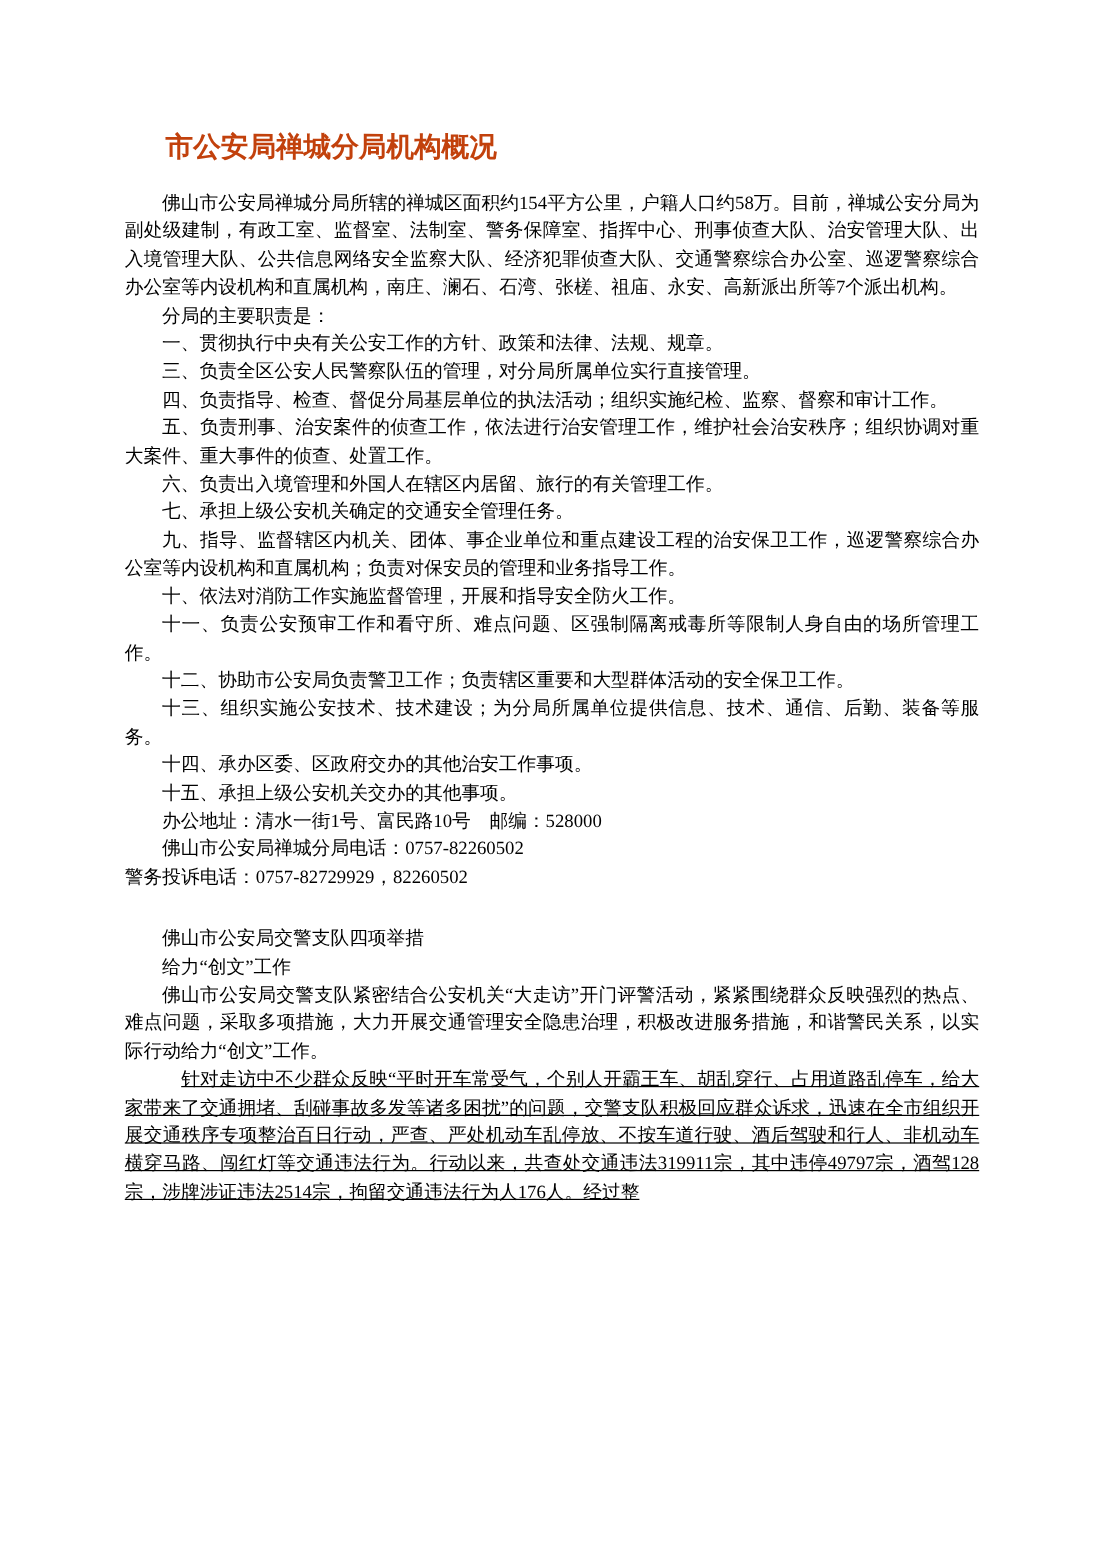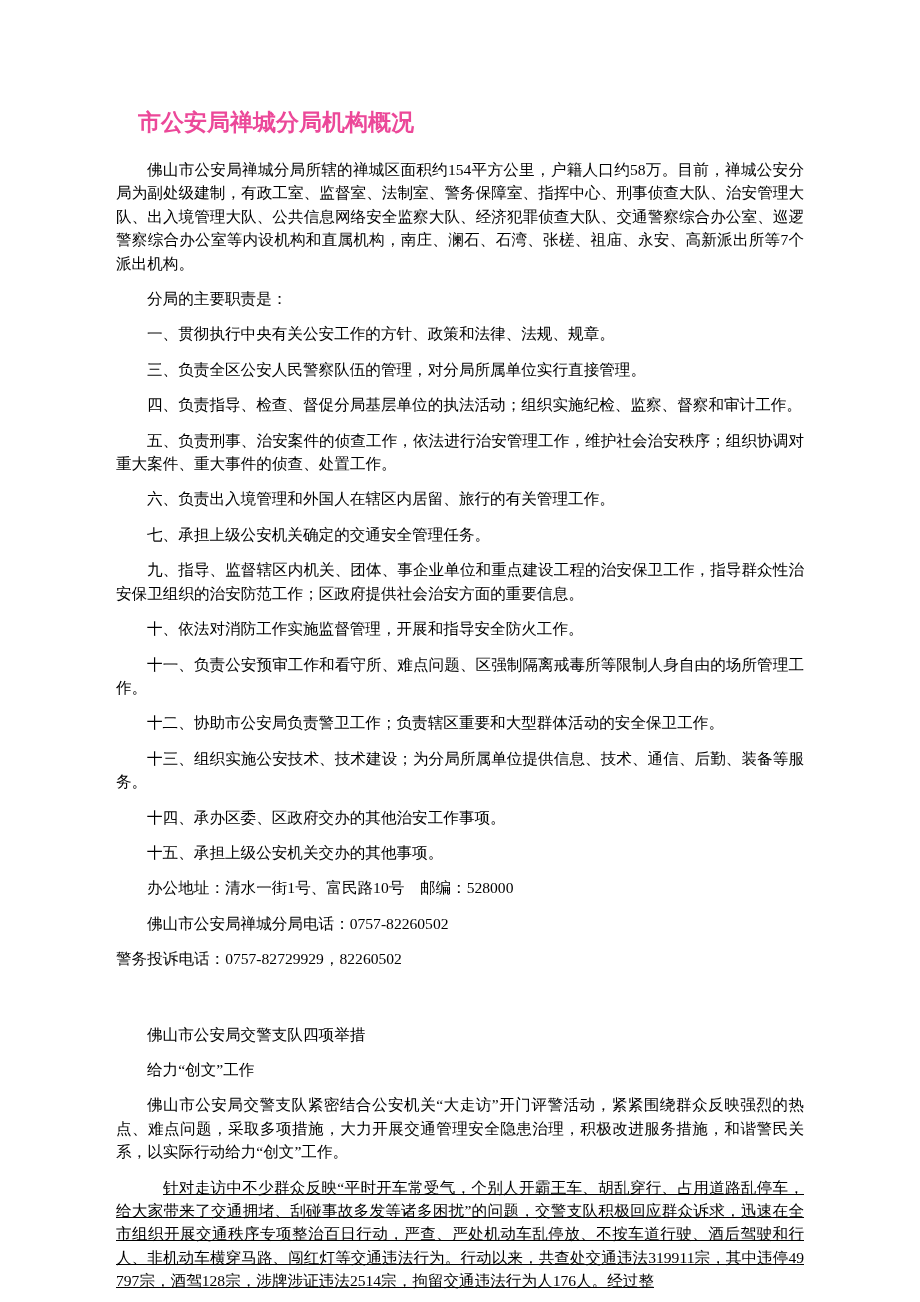--- a/index.html
+++ b/index.html
@@ -19,46 +19,46 @@
     color: #000000;
   }
   .doc-title {
     font-size: 23px;
     line-height: 30px;
     font-weight: bold;
     margin: 0 0 20px 34px;
     font-family: "Liberation Serif", "DejaVu Serif", serif;
   }
   .doc-body p {
-    margin: 12px;
+    margin: 0;
     font-size: 15.6px;
     line-height: 23.4px;
     text-align: justify;
     word-break: break-all;
   }
   .doc-body p.indent-0 { text-indent: 0; }
   .doc-body p.indent-1 { text-indent: 31px; }
   .doc-body p.indent-2 { text-indent: 47px; text-decoration: underline; }
   .doc-body p.blank { height: 28px; }
 </style>
 </head>
 <body>
 
 <div class="page" style="color: rgb(0, 0, 0);">
-  <h1 class="doc-title" style="color: #ec4899;">市公安局禅城分局机构概况</h1>
+  <h1 class="doc-title" style="color: #c2410c;">市公安局禅城分局机构概况</h1>
   <div class="doc-body">
       <p class="indent-1">佛山市公安局禅城分局所辖的禅城区面积约154平方公里，户籍人口约58万。目前，禅城公安分局为副处级建制，有政工室、监督室、法制室、警务保障室、指挥中心、刑事侦查大队、治安管理大队、出入境管理大队、公共信息网络安全监察大队、经济犯罪侦查大队、交通警察综合办公室、巡逻警察综合办公室等内设机构和直属机构，南庄、澜石、石湾、张槎、祖庙、永安、高新派出所等7个派出机构。</p>
       <p class="indent-1">分局的主要职责是：</p>
       <p class="indent-1">一、贯彻执行中央有关公安工作的方针、政策和法律、法规、规章。</p>
       <p class="indent-1">三、负责全区公安人民警察队伍的管理，对分局所属单位实行直接管理。</p>
       <p class="indent-1">四、负责指导、检查、督促分局基层单位的执法活动；组织实施纪检、监察、督察和审计工作。</p>
       <p class="indent-1">五、负责刑事、治安案件的侦查工作，依法进行治安管理工作，维护社会治安秩序；组织协调对重大案件、重大事件的侦查、处置工作。</p>
       <p class="indent-1">六、负责出入境管理和外国人在辖区内居留、旅行的有关管理工作。</p>
       <p class="indent-1">七、承担上级公安机关确定的交通安全管理任务。</p>
-      <p class="indent-1">九、指导、监督辖区内机关、团体、事企业单位和重点建设工程的治安保卫工作，指导群众性治安保卫组织的治安防范工作；区政府提供社会治安方面的重要信息。</p>
+      <p class="indent-1">九、指导、监督辖区内机关、团体、事企业单位和重点建设工程的治安保卫工作，巡逻警察综合办公室等内设机构和直属机构；负责对保安员的管理和业务指导工作。</p>
       <p class="indent-1">十、依法对消防工作实施监督管理，开展和指导安全防火工作。</p>
       <p class="indent-1">十一、负责公安预审工作和看守所、难点问题、区强制隔离戒毒所等限制人身自由的场所管理工作。</p>
       <p class="indent-1">十二、协助市公安局负责警卫工作；负责辖区重要和大型群体活动的安全保卫工作。</p>
       <p class="indent-1">十三、组织实施公安技术、技术建设；为分局所属单位提供信息、技术、通信、后勤、装备等服务。</p>
       <p class="indent-1">十四、承办区委、区政府交办的其他治安工作事项。</p>
       <p class="indent-1">十五、承担上级公安机关交办的其他事项。</p>
       <p class="indent-1">办公地址：清水一街1号、富民路10号　邮编：528000</p>
       <p class="indent-1">佛山市公安局禅城分局电话：0757-82260502</p>
       <p class="indent-0">警务投诉电话：0757-82729929，82260502</p>
       <p class="blank"></p>

